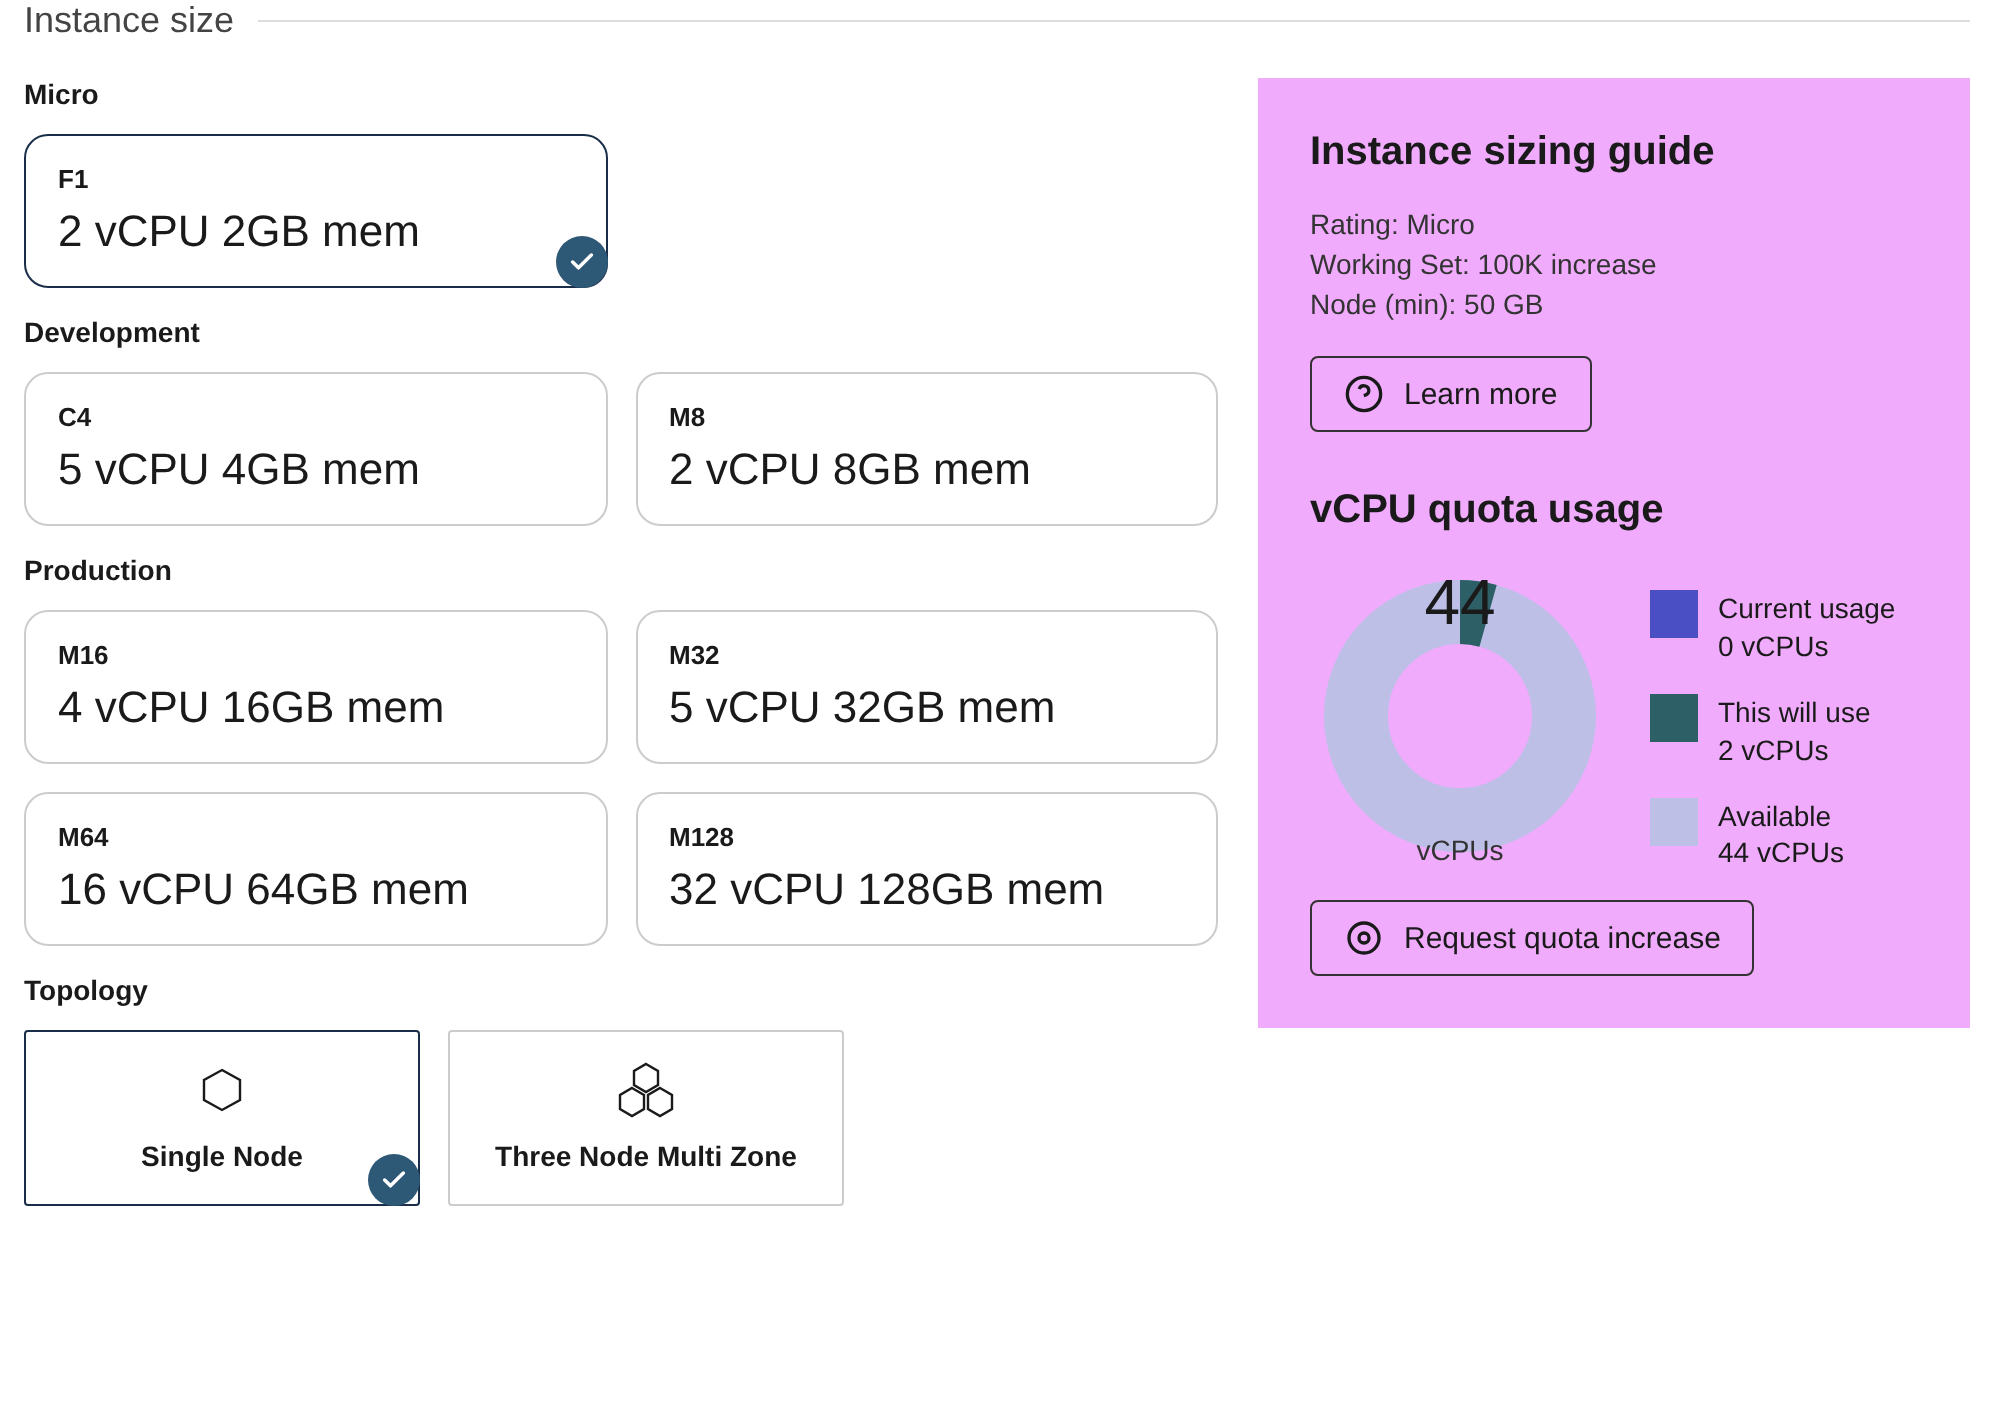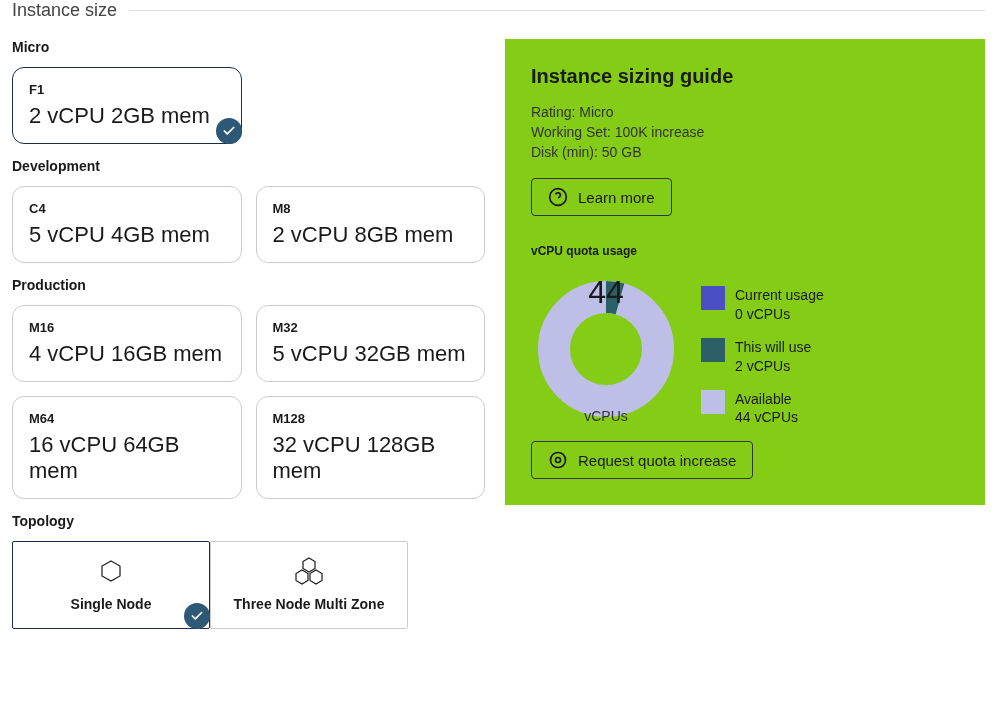--- a/index.html
+++ b/index.html
@@ -86,21 +86,21 @@
       display: flex;
       align-items: center;
       justify-content: center;
     }
     .check-badge svg {
       width: 14px;
       height: 14px;
     }
     .topo-grid {
       display: flex;
-      gap: 0;
+      gap: 14px;
       margin-bottom: 20px;
       align-items: center;
     }
     .topo-card {
       border: 1px solid #ccc;
       border-radius: 2px;
       padding: 14px 22px 16px;
       position: relative;
       cursor: pointer;
       background: #fff;
@@ -115,22 +115,22 @@
       display: flex;
       align-items: center;
       justify-content: center;
       margin-bottom: 10px;
     }
     .topo-card .label {
       font-size: 14px;
       font-weight: 600;
     }
     .sidebar {
-      width: 480px;
-      background: #84cc16;
+      width: 356px;
+      background: #f0abfc;
       padding: 26px 26px;
       margin-top: 0;
     }
     .sidebar h2 {
       font-size: 20px;
       font-weight: 700;
       margin-bottom: 16px;
     }
     .sidebar .kv {
       font-size: 14px;
@@ -148,21 +148,21 @@
       background: transparent;
       cursor: pointer;
       margin-top: 14px;
       color: #1a1a1a;
     }
     .outline-btn svg {
       width: 20px;
       height: 20px;
     }
     .quota-title {
-      font-size: 12px;
+      font-size: 20px;
       font-weight: 700;
       margin-top: 28px;
       margin-bottom: 16px;
     }
     .quota-row {
       display: flex;
       gap: 20px;
       align-items: flex-start;
     }
     .donut-wrap {
@@ -303,21 +303,21 @@
 
   <div class="sidebar">
     <h2>Instance sizing guide</h2>
     <div class="kv">
       <span>Rating: </span><span>Micro</span>
     </div>
     <div class="kv">
       <span>Working Set: </span><span>100K increase</span>
     </div>
     <div class="kv">
-      <span>Disk (min): </span><span>50 GB</span>
+      <span>Node (min): </span><span>50 GB</span>
     </div>
     <button class="outline-btn">
       <svg viewBox="0 0 24 24" fill="none" stroke="#1a1a1a" stroke-width="2">
         <circle cx="12" cy="12" r="10"></circle>
         <path d="M9.1 9a3 3 0 0 1 5.8 1c0 2-3 3-3 3"></path>
         <line x1="12" y1="17" x2="12" y2="17.01"></line>
       </svg>
       <span>Learn more</span>
     </button>
 

